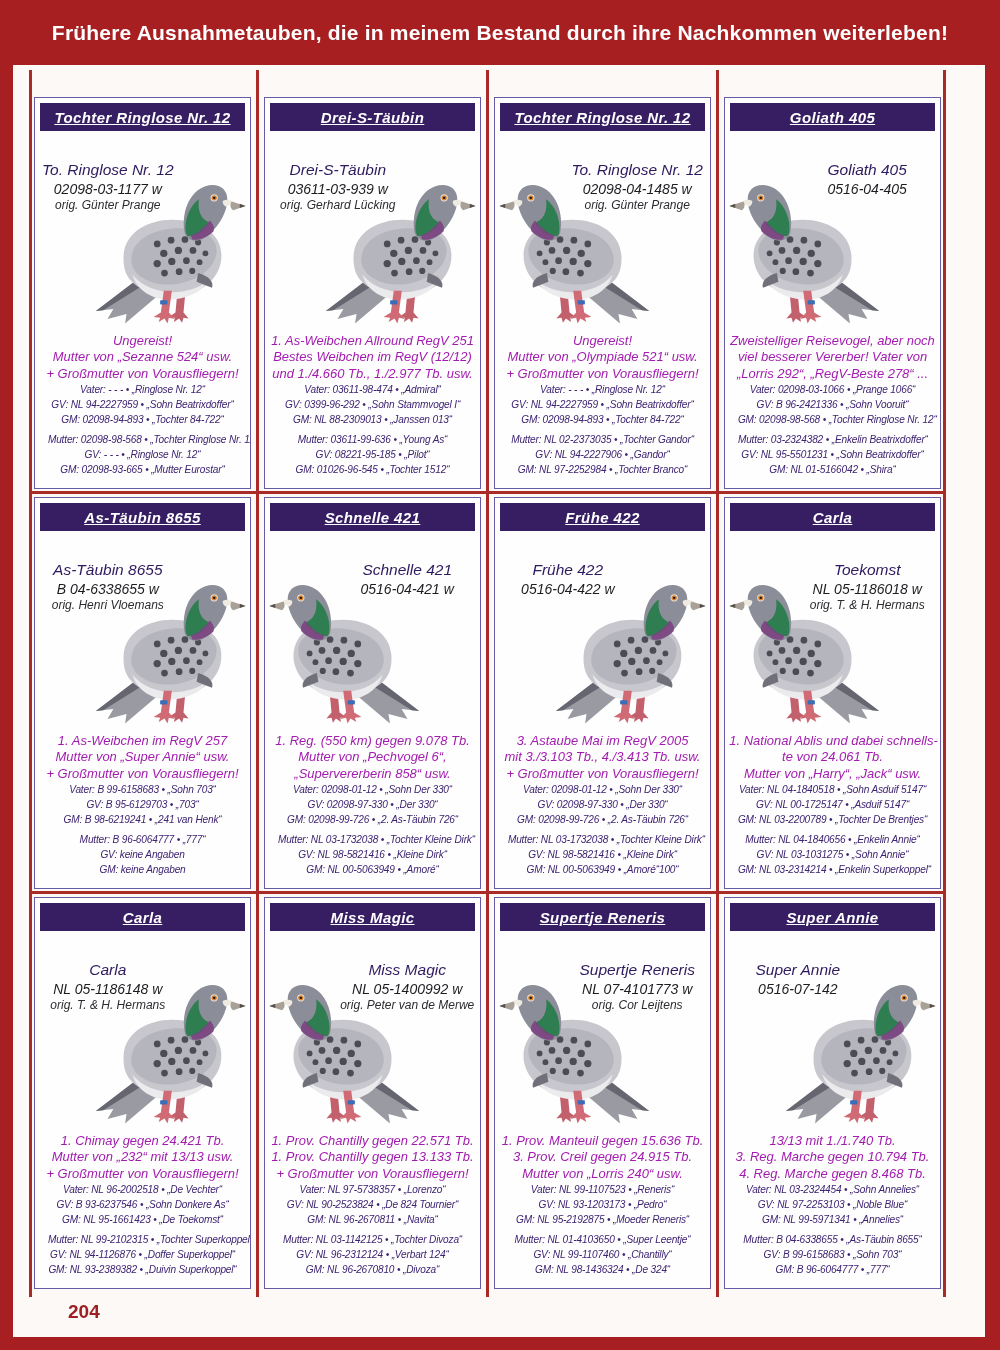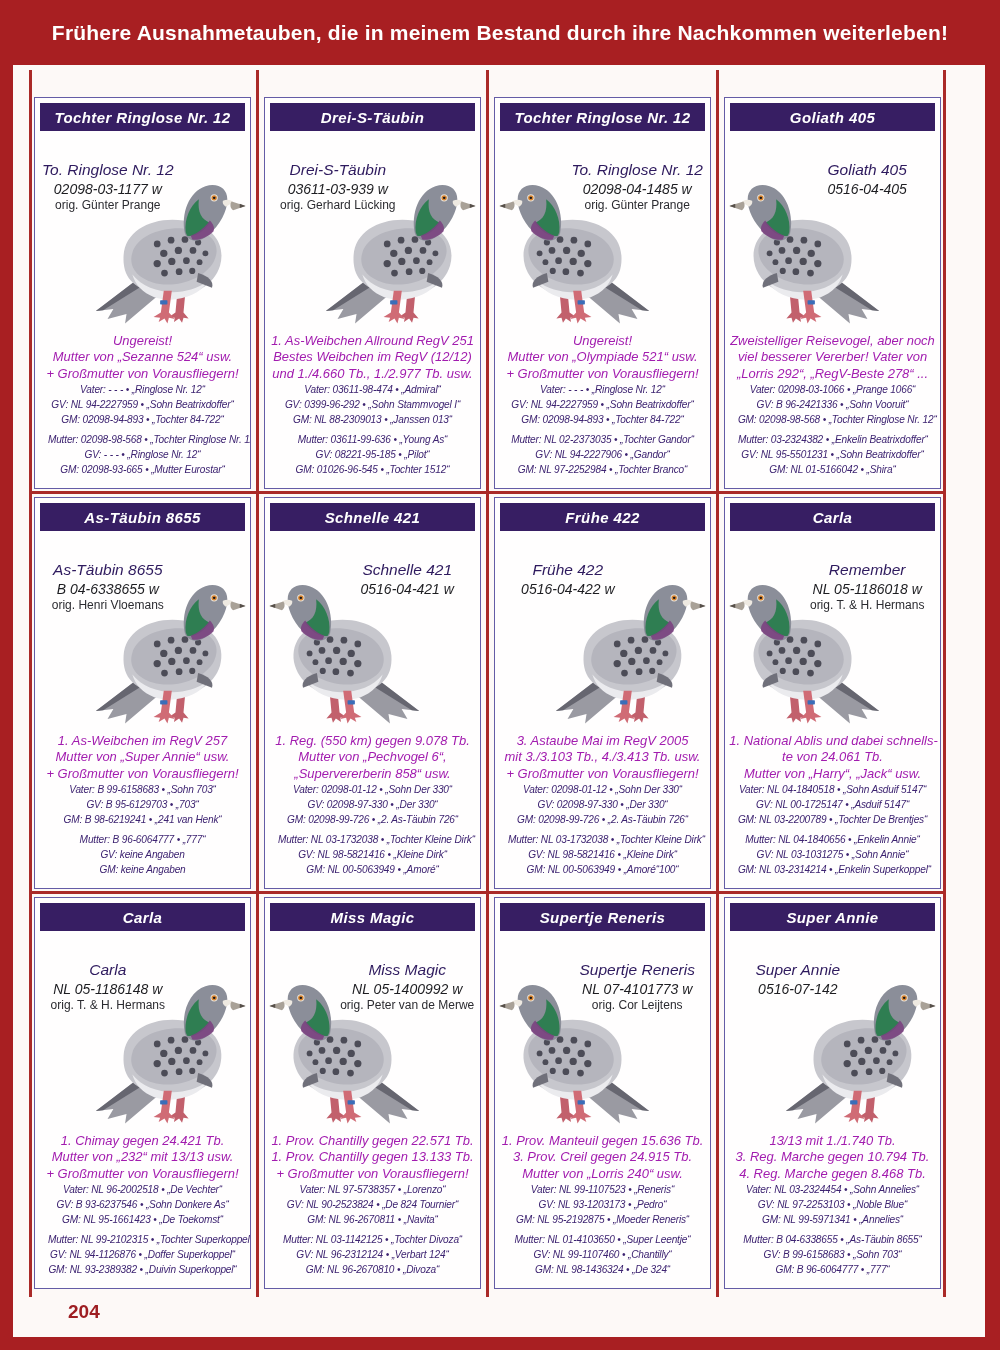--- a/index.html
+++ b/index.html
@@ -26,29 +26,29 @@
     position:absolute;left:34px;top:97px;width:907px;
     display:grid;grid-template-columns:repeat(4,1fr);column-gap:13px;row-gap:8px;
   }
   .card{
     height:392px;background:#fffefe;border:1.5px solid #645ca6;
     box-sizing:border-box;overflow:hidden;position:relative;
   }
   .card-header{
     margin:5px 5px 0;height:28px;background:#371e63;color:#fff;
     font-weight:bold;font-style:italic;font-size:15px;letter-spacing:.4px;
-    display:flex;align-items:center;justify-content:center;white-space:nowrap;
+    display:flex;align-items:center;justify-content:center;white-space:nowrap;text-decoration:underline;
   }
   .photo{position:relative;height:200px;}
   .name-block{position:absolute;top:30px;width:64%;text-align:center;z-index:2;}
   .text-left  .name-block{left:4px;}
   .text-right .name-block{right:4px;}
   .p-name{color:#2e1a5e;font-weight:normal;font-style:italic;font-size:15.5px;white-space:nowrap;}
   .p-ring{color:#1d1d21;font-style:italic;font-size:14px;margin-top:2px;white-space:nowrap;}
-  .p-orig{color:#2b2b30;font-size:12px;margin-top:1px;white-space:nowrap;}
+  .p-orig{color:#2b2b30;font-style:italic;font-size:12px;margin-top:1px;white-space:nowrap;}
   .p-orig:empty{display:none;}
   .pigeon-wrap{position:absolute;bottom:-2px;width:168px;height:180px;z-index:1;}
   .text-left  .pigeon-wrap{right:-8px;}
   .text-right .pigeon-wrap{left:-8px;}
   .text-right .pigeon-wrap svg{transform:scaleX(-1);}
   .desc{
     text-align:center;color:#a21caf;font-weight:normal;font-style:italic;
     font-size:13.5px;line-height:1.22;margin-top:2px;
   }
   .desc div{white-space:nowrap;transform:scaleX(.96);}
@@ -532,21 +532,21 @@
           <div class="line">Mutter: NL 03-1732038 • „Tochter Kleine Dirk“</div>
           <div class="line">GV: NL 98-5821416 • „Kleine Dirk“</div>
           <div class="line">GM: NL 00-5063949 • „Amoré“100“</div>
         </div>
     </div>
   </div>
     <div class="card text-right">
     <div class="card-header">Carla</div>
     <div class="photo">
       <div class="name-block">
-        <div class="p-name">Remember</div>
+        <div class="p-name">Toekomst</div>
         <div class="p-ring">NL 05-1186018 w</div>
         <div class="p-orig">orig. T. &amp; H. Hermans</div>
       </div>
       <div class="pigeon-wrap">
         <svg viewBox="0 0 230 210" width="100%" height="100%" preserveAspectRatio="xMidYMax meet">
           <path d="M84 122 L8 180 L32 177 L24 191 L50 184 L48 197 L94 158 Z" fill="#9a9aa2"></path>
           <path d="M84 122 L8 180 L18 179 L90 134 Z" fill="#666670"></path>
           <path d="M120 150 l-3 32 -9 6 8 1 -1 6 7 -5 4 6 2 -7 7 1 -7 -8 3 -32 Z" fill="#c2606c"></path>
           <path d="M46 104 C48 68 88 50 128 56 C170 62 186 90 178 118 C168 150 130 166 96 158 C62 150 44 136 46 104 Z" fill="#c7c7cd"></path>
           <path d="M58 130 C80 158 130 162 160 140 C150 160 114 170 88 161 C72 155 62 144 58 130 Z" fill="#ebebee"></path>

